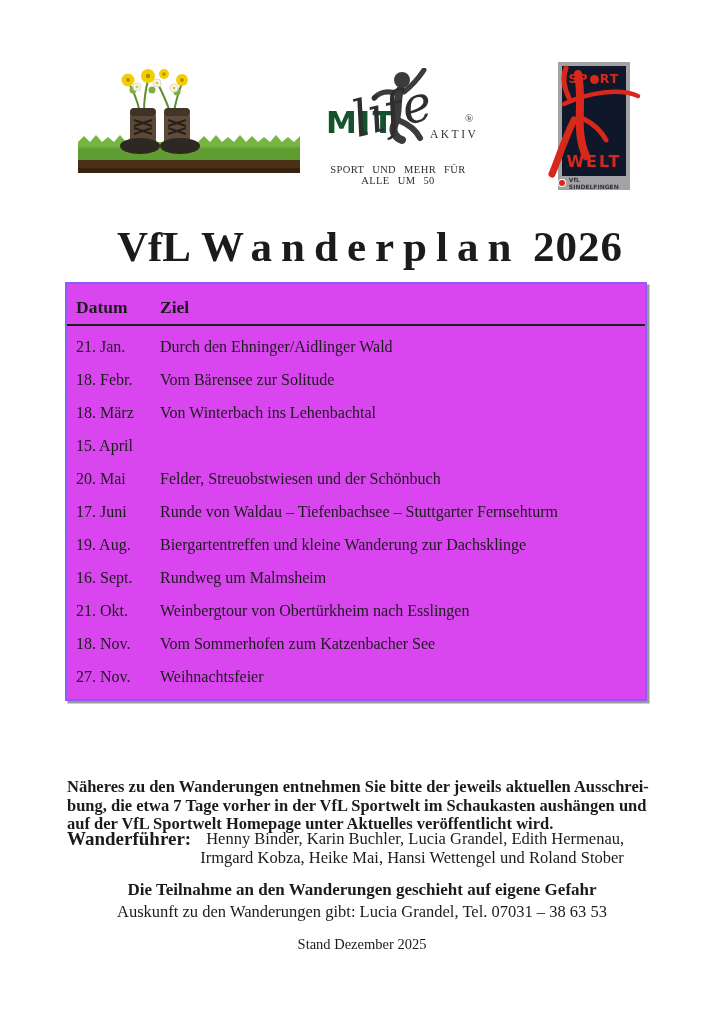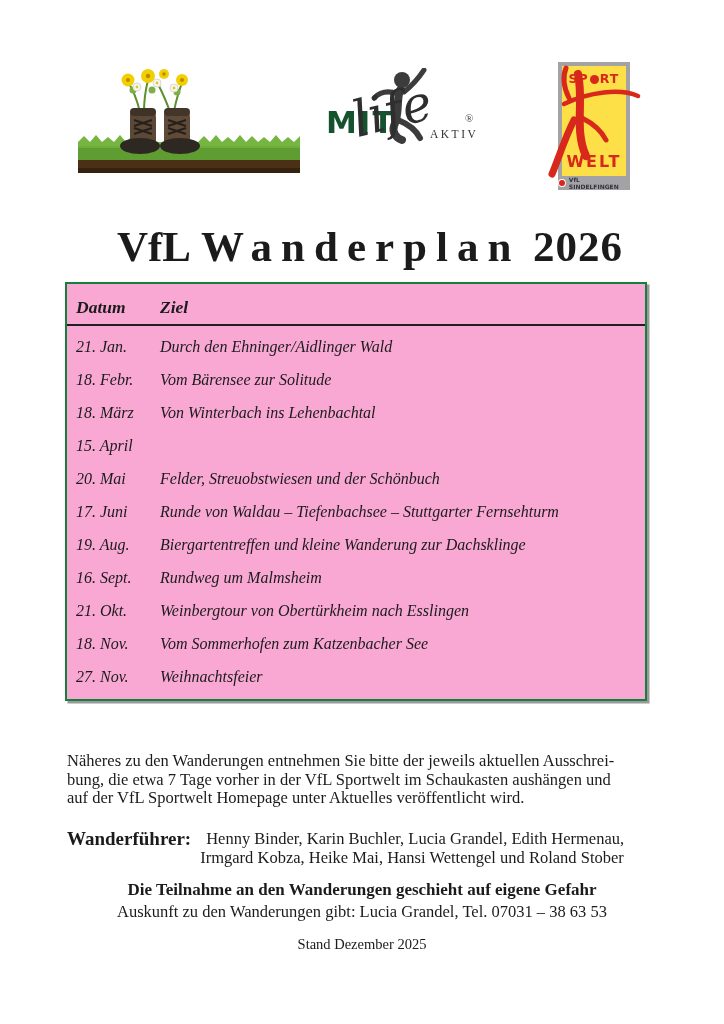--- a/index.html
+++ b/index.html
@@ -16,50 +16,50 @@
   .ml-figure { position:absolute; left:52px; top:0px; }
   .ml-life { position:absolute; left:34px; top:14px; font-family:"DejaVu Serif", serif;
              font-style:italic; font-size:50px; color:#2e2e2e; transform:rotate(-14deg); }
   .ml-aktiv { position:absolute; left:112px; top:60px; font-size:11.5px; letter-spacing:2.5px; color:#333; }
   .ml-reg { position:absolute; left:147px; top:44px; font-size:11px; color:#444; }
   .ml-tagline { position:absolute; left:0; bottom:0; width:100%; text-align:center;
                 font-size:10.5px; letter-spacing:0.4px; word-spacing:5px; color:#2f2f2f; }
 
   .sw { position:absolute; left:558px; top:62px; width:72px; background:#a3a3a5;
         padding:4px 4px 0 4px; box-sizing:border-box; }
-  .sw-inner { position:relative; background:#fde047; height:110px; }
+  .sw-inner { position:relative; background:#0f172a; height:110px; }
   .sw-sport { position:absolute; top:5px; left:0; width:100%; text-align:center; color:#d8271b;
               font-family:"DejaVu Sans", sans-serif; font-weight:bold; font-size:12.5px; letter-spacing:1px; }
   .sw-ball { display:inline-block; width:9px; height:9px; background:#d8271b; border-radius:50%;
              margin:0 1px; vertical-align:-1px; }
   .sw-welt { position:absolute; bottom:5px; left:0; width:100%; text-align:center; color:#d8271b;
              font-family:"DejaVu Sans", sans-serif; font-weight:bold; font-size:16px; letter-spacing:2px; }
   .sw-fig { position:absolute; left:-18px; top:-6px; overflow:visible; }
   .sw-caption { height:14px; margin:0 -4px; background:#a3a3a5; display:flex; align-items:center;
                 justify-content:center; gap:3px; }
   .sw-caption .dot { width:6px; height:6px; border-radius:50%; background:#d8271b; border:1px solid #fff; }
   .sw-caption .txt { font-family:"DejaVu Sans", sans-serif; font-size:6px; font-weight:bold; color:#33333f; }
 
   
   .title { position:absolute; left:8px; top:222px; width:100%; text-align:center;
            font-weight:bold; font-size:43px; white-space:nowrap; }
   .title .spread { letter-spacing:9px; margin-left:10px; }
   .title .year { letter-spacing:1px; margin-left:2px; }
 
   
-  .wtable { position:absolute; left:65px; top:282px; width:578px; background:#f9a8d4;
-            border:2px solid #15803d; box-shadow:2.5px 2.5px 0 rgba(70,70,70,0.55);font-style:italic; }
+  .wtable { position:absolute; left:65px; top:282px; width:578px; background:#d946ef;
+            border:2px solid #8b5cf6; box-shadow:2.5px 2.5px 0 rgba(70,70,70,0.55); }
   .wtable-header { display:flex; align-items:flex-end; height:30px; padding:4px 0 6px 9px;
                    border-bottom:2px solid #1f1f1f; font-weight:bold; font-size:17.5px; }
   .col-datum { width:84px; flex:none; }
   .wtable-rows { padding:4px 0 6px 9px; }
   .wrow { display:flex; height:33px; align-items:center; font-size:16px; }
 
   
-  .notes { position:absolute; left:67px; top:752px; width:590px; font-weight:normal;
+  .notes { position:absolute; left:67px; top:778px; width:590px; font-weight:bold;
            font-size:16.5px; line-height:18.5px; }
   .leaders { position:absolute; left:67px; top:829px; display:flex; }
   .leaders-label { font-weight:bold; font-size:19px; line-height:19px; flex:none; }
   .leaders-names { margin-left:9px; font-size:16.5px; line-height:18.5px; padding-top:1px; }
   .leaders-names .l1 { padding-left:6px; }
   .center-line { position:absolute; left:0; width:100%; text-align:center; }
   .disclaimer { top:880px; font-weight:bold; font-size:17px; }
   .contact { top:902px; font-size:16.5px; }
   .stand { top:936px; font-size:14.5px; }
 </style>
@@ -111,20 +111,21 @@
     <svg class="ml-figure" width="60" height="78" viewBox="0 0 60 78">
       <circle cx="32" cy="12" r="8" fill="#3c3c3c"></circle>
       <path d="M30,22 C26,34 30,44 24,58 C22,64 26,70 32,72" stroke="#3c3c3c" stroke-width="8" fill="none" stroke-linecap="round"></path>
       <path d="M28,26 C18,22 10,24 4,30" stroke="#3c3c3c" stroke-width="5" fill="none" stroke-linecap="round"></path>
       <path d="M34,24 C44,16 50,8 54,2" stroke="#3c3c3c" stroke-width="5" fill="none" stroke-linecap="round"></path>
       <path d="M28,52 C38,56 46,62 50,70" stroke="#3c3c3c" stroke-width="6" fill="none" stroke-linecap="round"></path>
     </svg>
     <span class="ml-life">life</span>
     <span class="ml-aktiv">AKTIV</span>
     <span class="ml-reg">®</span>
+    <div class="ml-tagline">SPORT UND MEHR FÜR ALLE UM 50</div>
   </div>
 
   <div class="sw">
     <div class="sw-inner">
       <svg class="sw-fig" width="104" height="122" viewBox="0 0 104 122">
         <path d="M34,14 C40,40 30,70 42,96" stroke="#d8271b" stroke-width="8" fill="none" stroke-linecap="round"></path>
         <path d="M20,44 C45,32 76,28 94,36" stroke="#d8271b" stroke-width="4.5" fill="none" stroke-linecap="round"></path>
         <path d="M30,60 C20,80 14,100 8,114" stroke="#d8271b" stroke-width="7" fill="none" stroke-linecap="round"></path>
         <path d="M22,8 C18,18 20,28 25,38" stroke="#d8271b" stroke-width="5" fill="none" stroke-linecap="round"></path>
         <path d="M38,58 C50,64 58,72 62,80" stroke="#d8271b" stroke-width="5" fill="none" stroke-linecap="round"></path>

